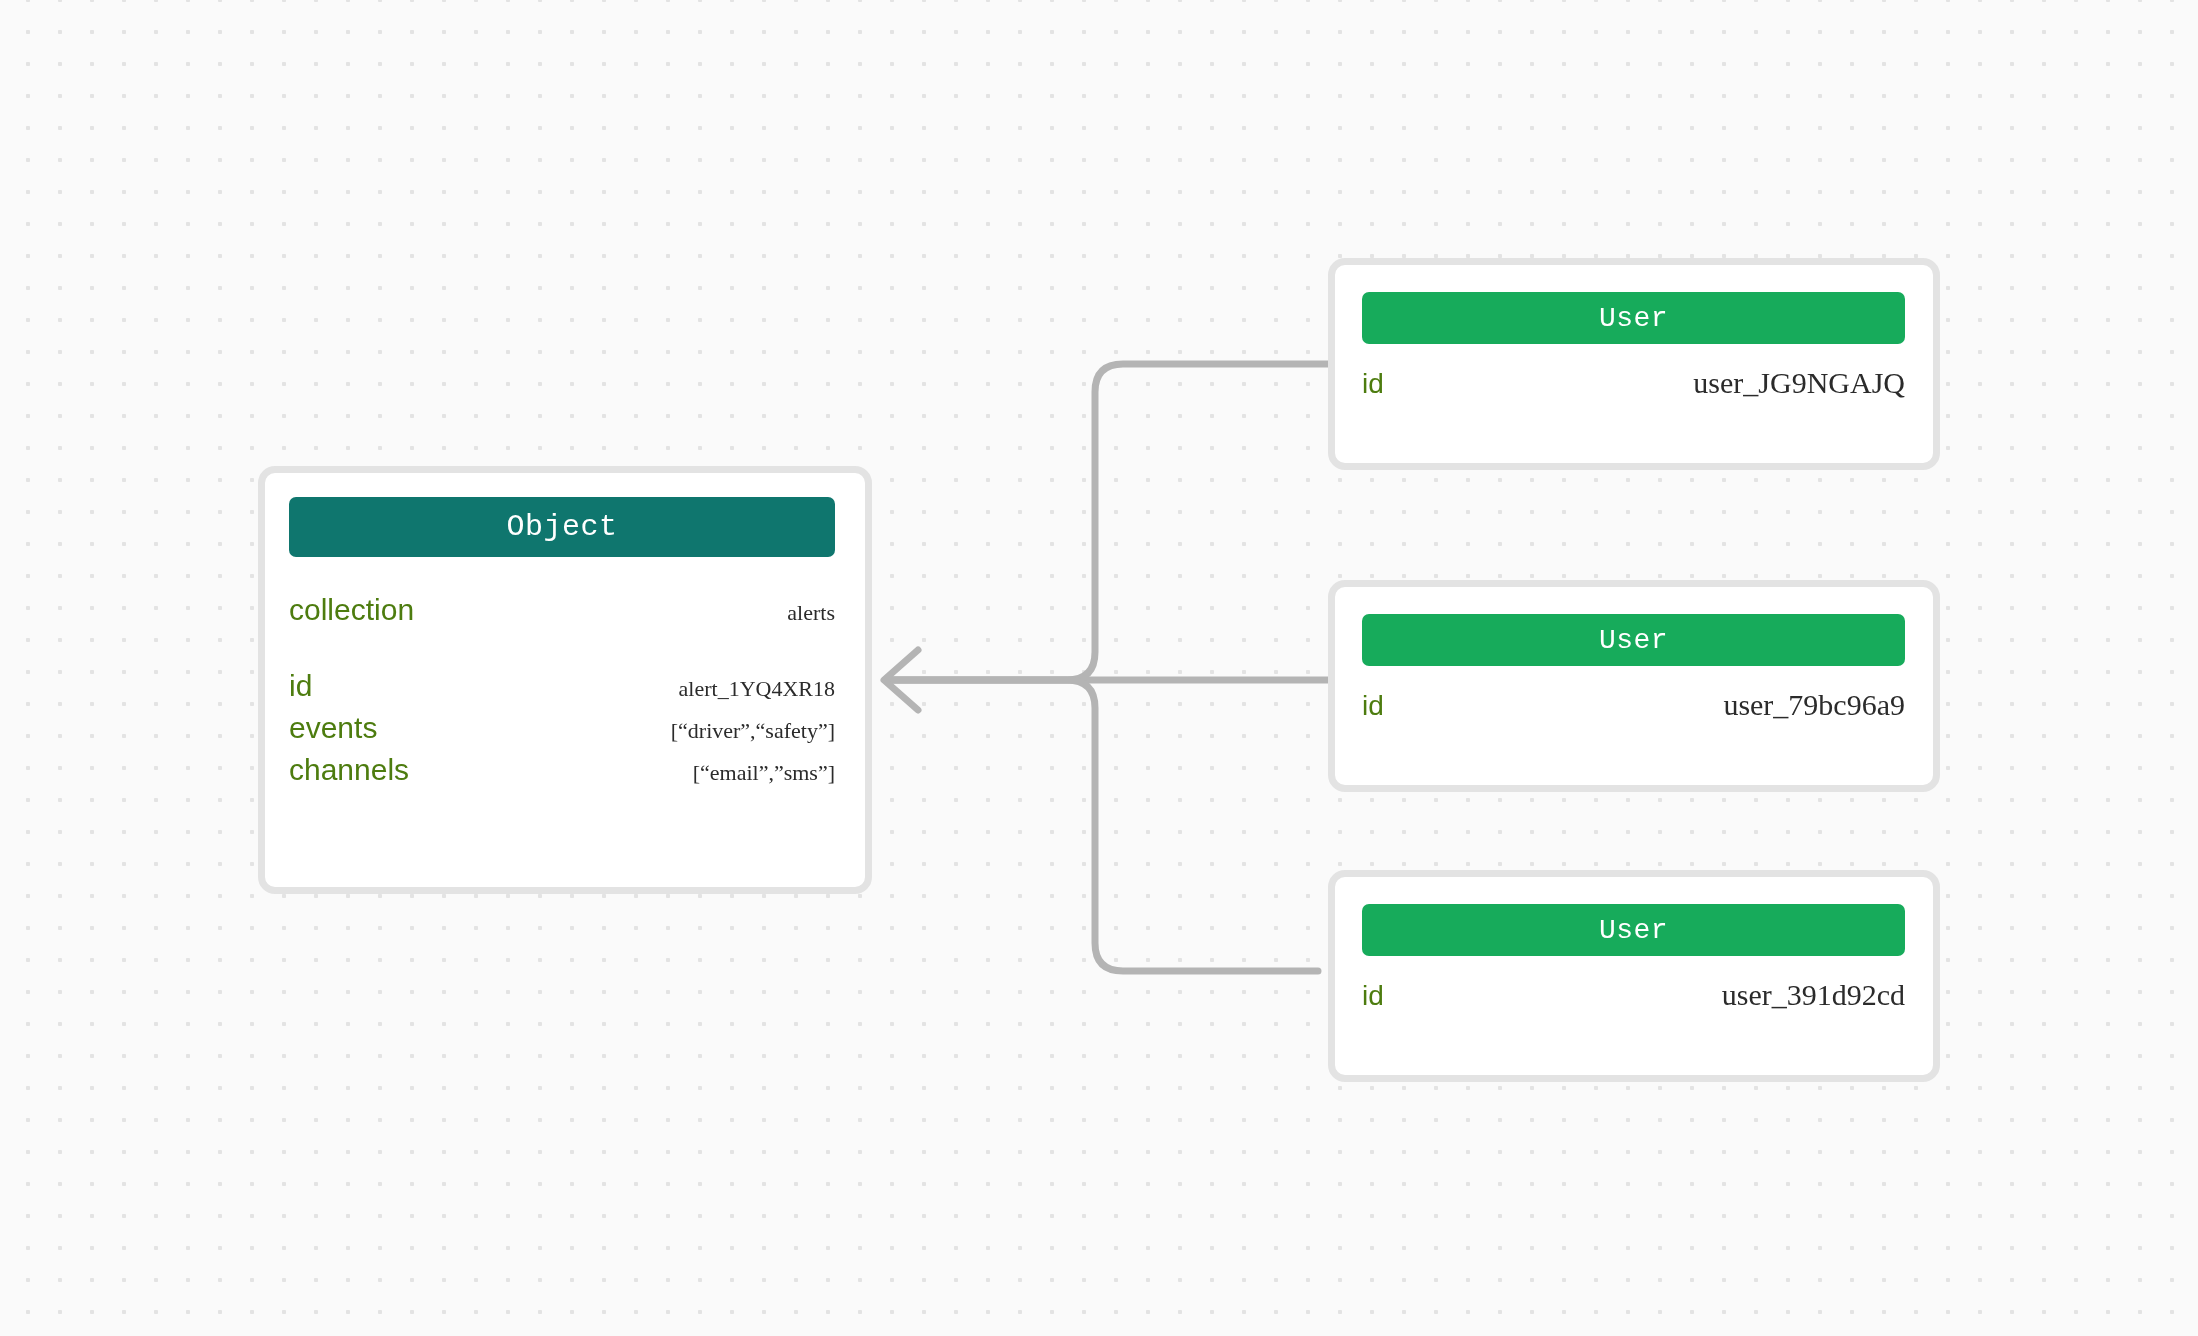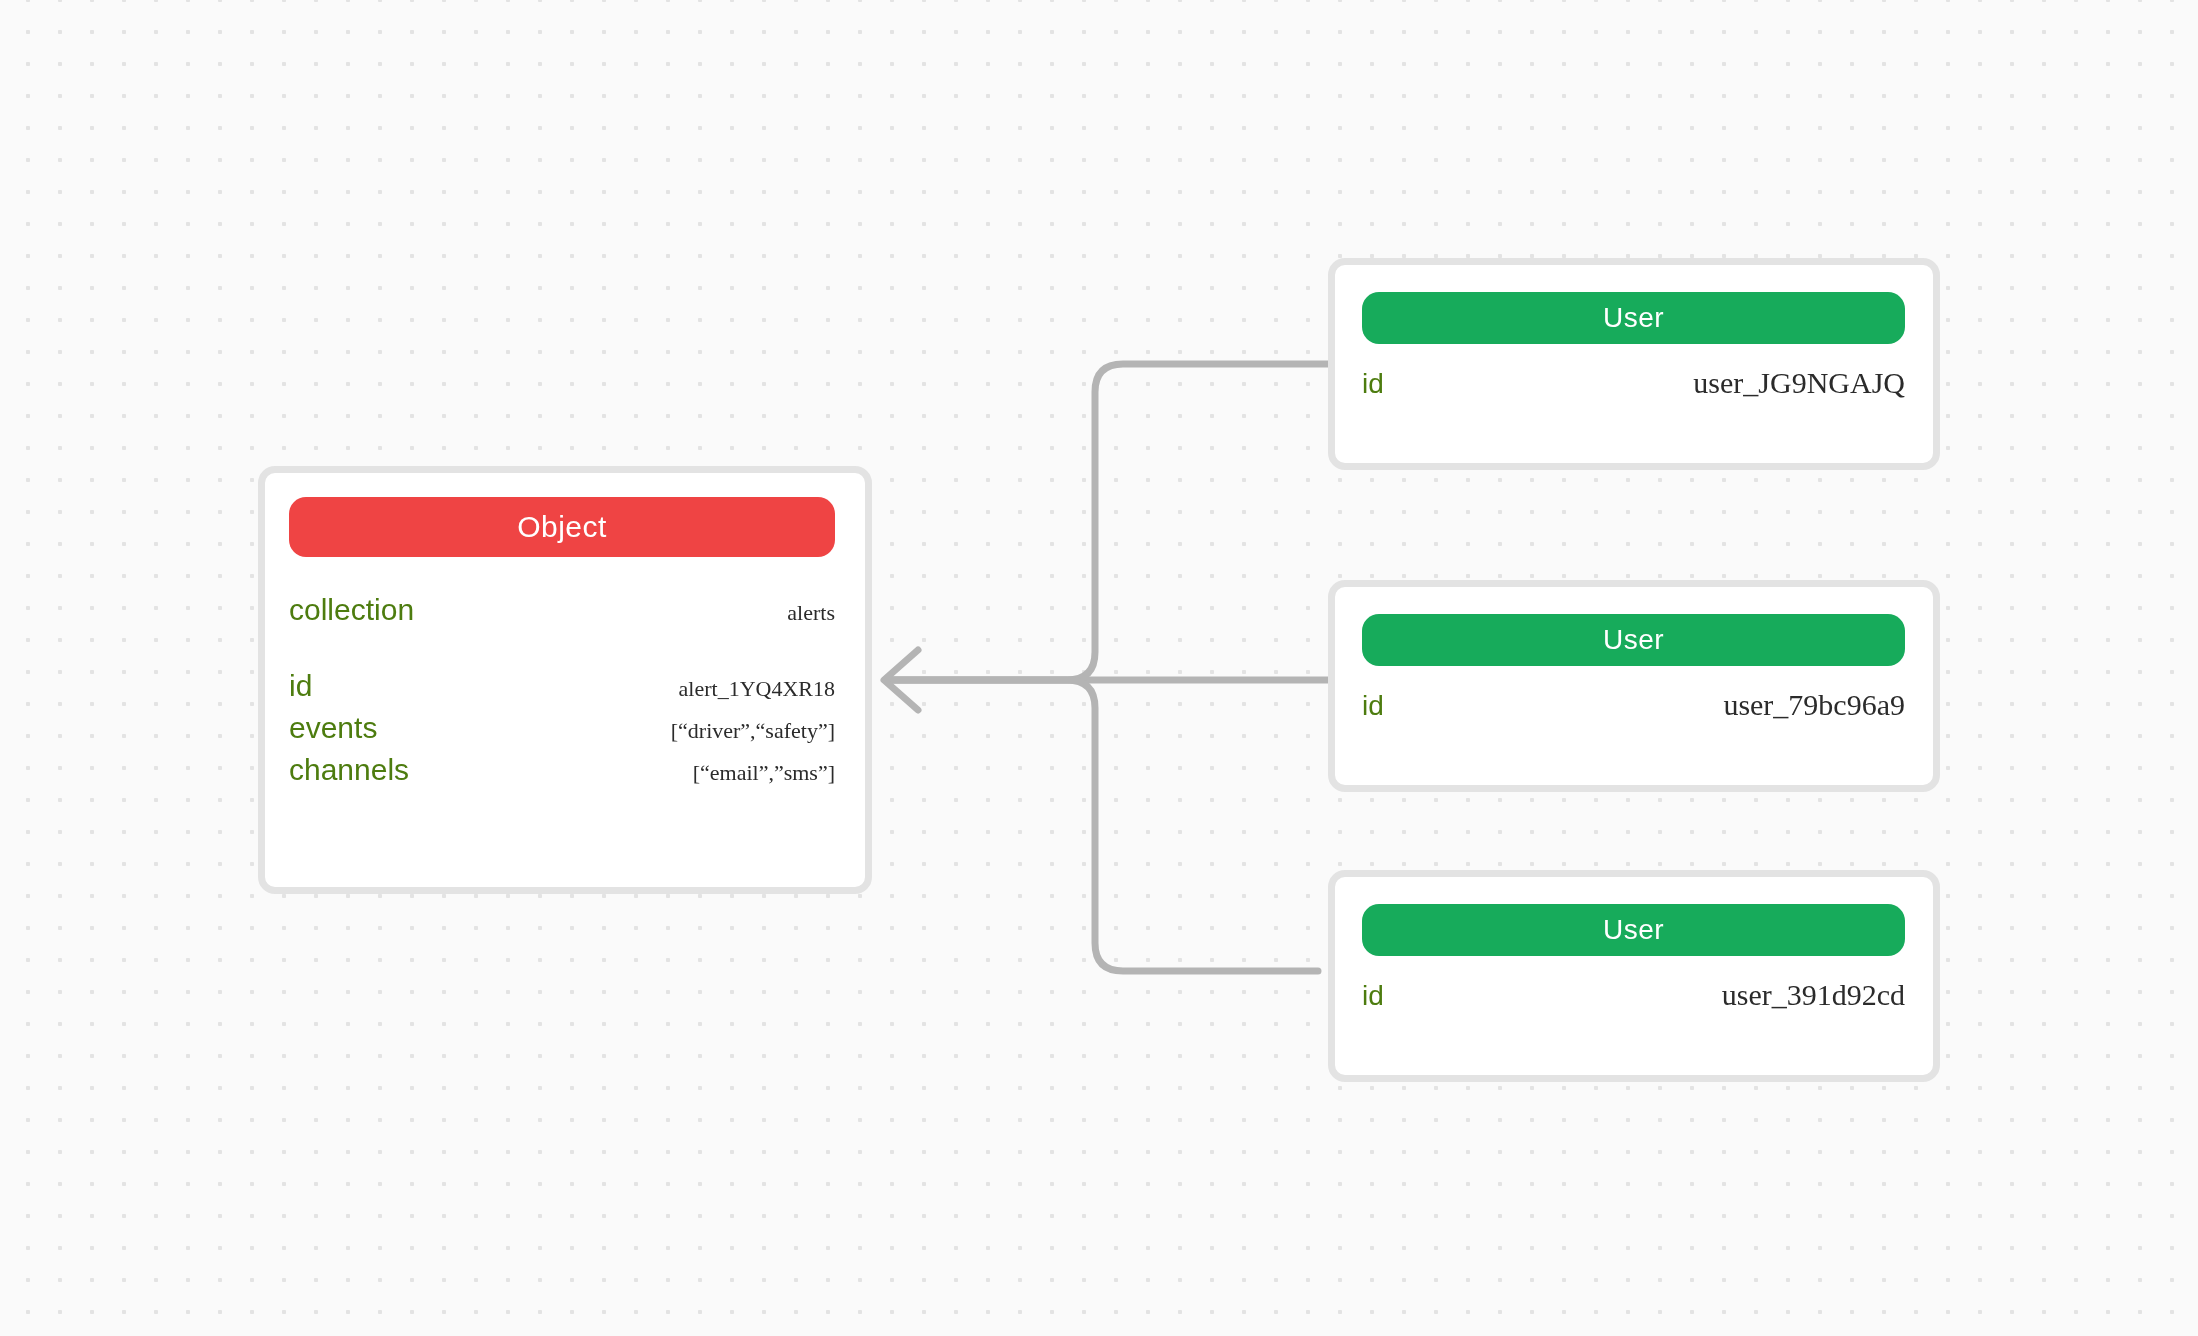--- a/index.html
+++ b/index.html
@@ -39,23 +39,23 @@
     position: absolute;
     box-sizing: border-box;
     background: #ffffff;
     border: 7px solid #e3e3e3;
     border-radius: 17px;
   }
 
   .node-header {
     position: absolute;
     box-sizing: border-box;
-    border-radius: 17px;
+    border-radius: 7px;
     color: #ffffff;
-    font-family: Liberation Sans, sans-serif;
+    font-family: Liberation Mono, monospace;
     display: flex;
     align-items: center;
     justify-content: center;
     letter-spacing: 0.5px;
   }
 
   .node-body {
     position: absolute;
     box-sizing: border-box;
   }
@@ -143,21 +143,21 @@
 
       <path d="M 1330 680 L 886 680"></path>
 
       <path d="M 1318 971 L 1123 971 Q 1095 971 1095 943 L 1095 708 Q 1095 680 1067 680 L 886 680"></path>
 
       <path d="M 918 650 L 884 680 L 918 710"></path>
     </g>
   </svg>
 
   <div class="node" id="node-object">
-    <div class="node-header" style="background:#ef4444">
+    <div class="node-header" style="background:#0f766e">
       <span>Object</span>
     </div>
     <div class="node-body">
       <div class="group-top">
         <div class="row">
           <span class="row-key">collection</span>
           <span class="row-val">alerts</span>
         </div>
       </div>
       <div class="group-rest">

